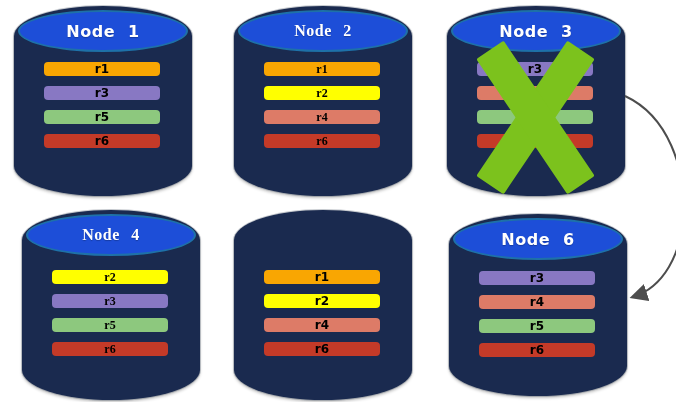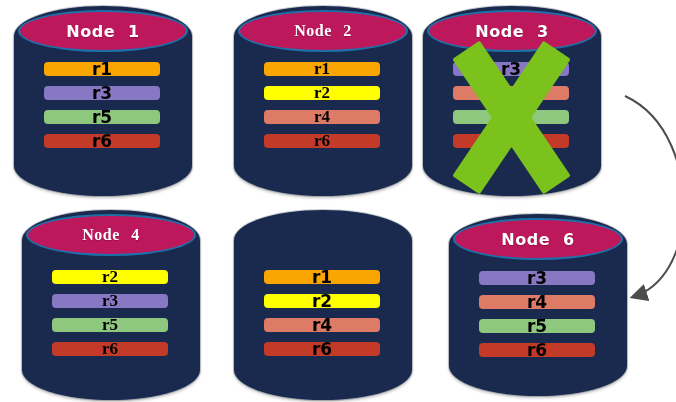--- a/index.html
+++ b/index.html
@@ -11,38 +11,38 @@
   .node { position:absolute; width:178px; height:190px; z-index:1; }
   .node.short { height:182px;text-decoration:underline; }
   .cyl-body {
     position:absolute; left:0; top:0; right:0; bottom:0;
     background:#1A2A4F;
     border-radius:50% / 30px;
     box-shadow: 0 0 0 1px rgba(95,105,120,0.35), 0 2px 3px rgba(0,0,0,0.25);
   }
   .cyl-top {
     position:absolute; left:4px; right:4px; top:4px; height:42px;
-    background:#be185d; border:2px solid #1E71A8; border-radius:50%;
+    background:#1d4ed8; border:2px solid #1E71A8; border-radius:50%;
     display:flex; align-items:center; justify-content:center;
     box-sizing:border-box;
   }
   .node-title {
     color:#ffffff; font-weight:bold; font-size:16px;
     word-spacing:7px; letter-spacing:0.5px;
     text-shadow:0 1px 1px rgba(0,0,0,0.25);
   }
   .bars {
     position:absolute; left:30px; right:32px; top:56px;
     display:flex; flex-direction:column; gap:10px;
   }
   .row2 .bars { top:60px; }
   .short .bars { top:57px; }
   .bar {
     height:14px; border-radius:4px;
-    text-align:center; font-size:17px; font-weight:bold; line-height:14px; color:#000000;
+    text-align:center; font-size:12px; font-weight:bold; line-height:14px; color:#000000;
   }
   .cross { position:absolute; left:0; top:0; width:100%; height:100%; z-index:3; }
   .cross-arm {
     position:absolute; left:72px; top:30px; width:33px; height:163px;
     background:#7CC21D; border-radius:2px;
   }
   .arm-a { transform:rotate(34deg); }
   .arm-b { transform:rotate(-34deg); }
 </style>
 </head>
@@ -78,21 +78,21 @@
       <div class="node-title">Node 2</div>
     </div>
     <div class="bars">
       <div class="bar" style="background: rgb(249, 166, 2);">r1</div>
       <div class="bar" style="background: rgb(255, 255, 0);">r2</div>
       <div class="bar" style="background: rgb(221, 123, 103);">r4</div>
       <div class="bar" style="background: rgb(196, 58, 40);">r6</div>
     </div>
   </div>
 
-  <div class="node" style="left:423px; top:6px;">
+  <div class="node" style="left:447px; top:6px;">
     <div class="cyl-body"></div>
     <div class="cyl-top">
       <div class="node-title">Node 3</div>
     </div>
     <div class="bars">
       <div class="bar" style="background: rgb(136, 120, 195);">r3</div>
       <div class="bar" style="background: rgb(221, 123, 103);">r4</div>
       <div class="bar" style="background: rgb(141, 200, 126);">r5</div>
       <div class="bar" style="background: rgb(196, 58, 40);">r6</div>
     </div>

